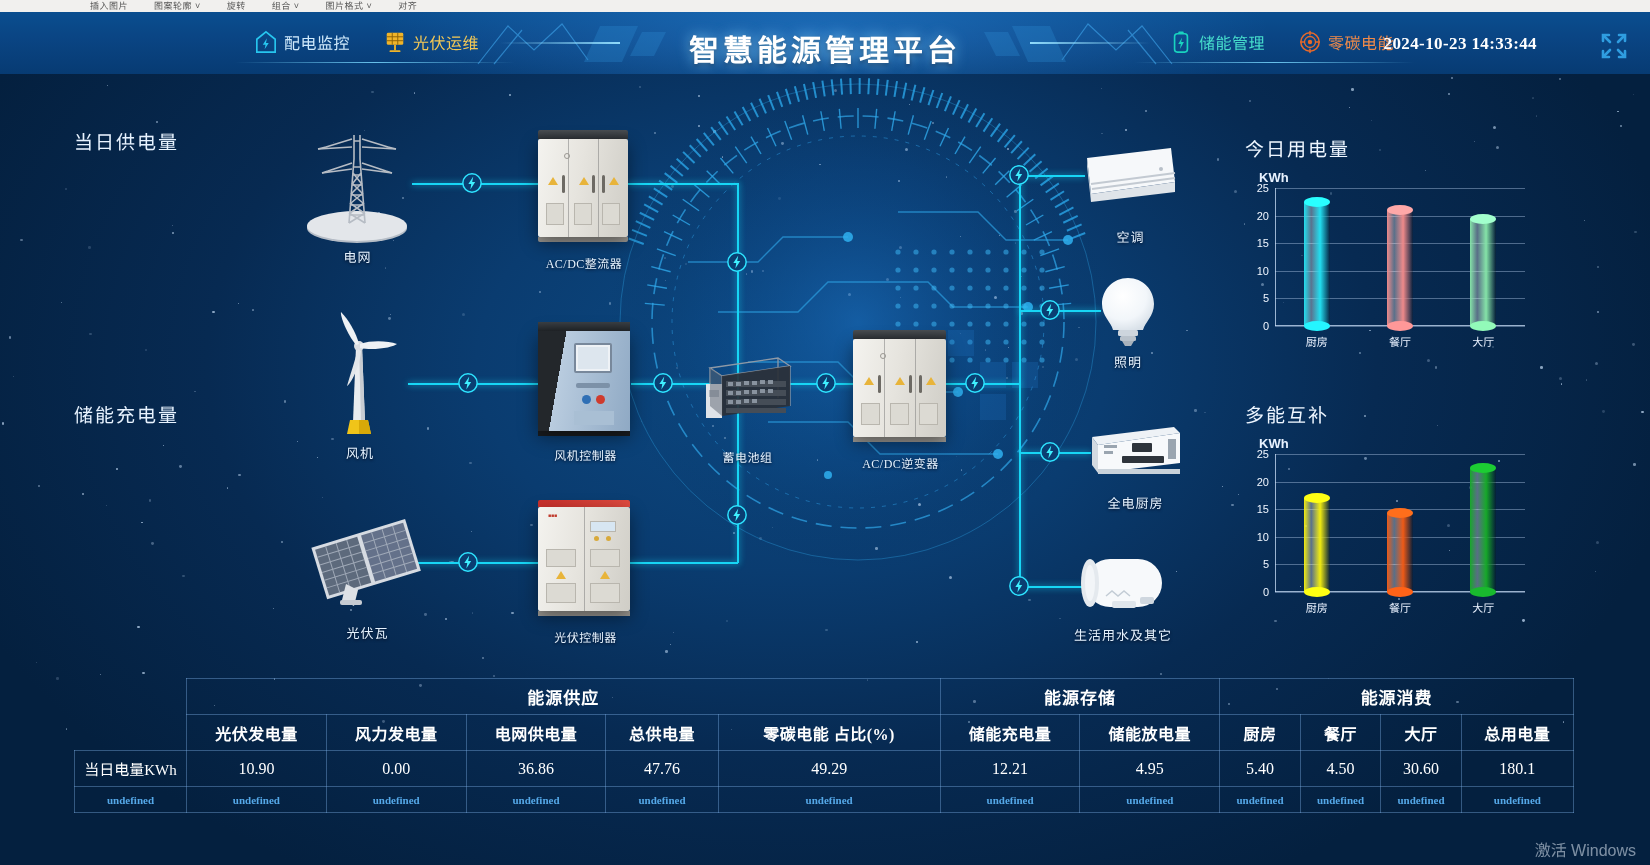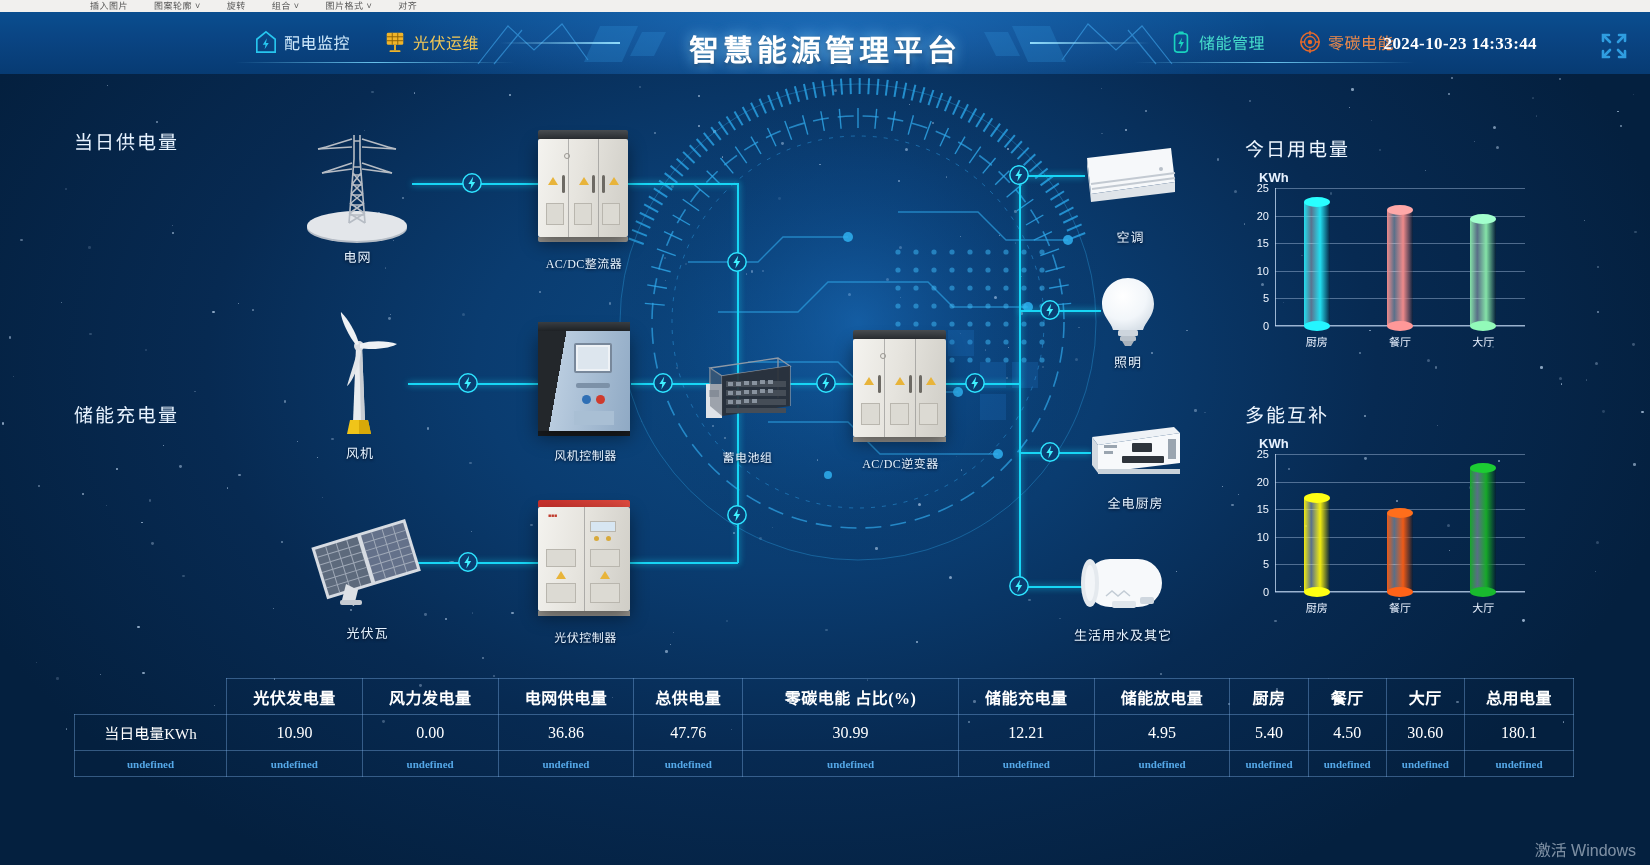--- a/index.html
+++ b/index.html
@@ -1164,20 +1164,26 @@
             <div class="xtick">大厅</div>
           </div>
         </div>
       </div>
     </div>
 </div>
 
 <div class="table-wrap">
   <table class="data">
     <thead>
+      <tr class="group" id="tr-group">
+          <th class="noborder" style="width: 112px;"></th>
+          <th colspan="5">能源供应</th>
+          <th colspan="2">能源存储</th>
+          <th colspan="4">能源消费</th>
+        </tr>
       <tr class="cols" id="tr-cols">
           <th class="noborder"></th>
           <th>光伏发电量</th>
           <th>风力发电量</th>
           <th>电网供电量</th>
           <th>总供电量</th>
           <th>零碳电能 占比(%)</th>
           <th>储能充电量</th>
           <th>储能放电量</th>
           <th>厨房</th>
@@ -1186,21 +1192,21 @@
           <th>总用电量</th>
         </tr>
     </thead>
     <tbody id="tbody">
         <tr class="values">
           <td class="rowhdr">当日电量KWh</td>
           <td>10.90</td>
           <td>0.00</td>
           <td>36.86</td>
           <td>47.76</td>
-          <td>30.99</td>
+          <td>49.29</td>
           <td>12.21</td>
           <td>4.95</td>
           <td>5.40</td>
           <td>4.50</td>
           <td>30.60</td>
           <td>180.1</td>
         </tr>
         <tr class="undef">
           <td class="rowhdr">undefined</td>
           <td>undefined</td>

